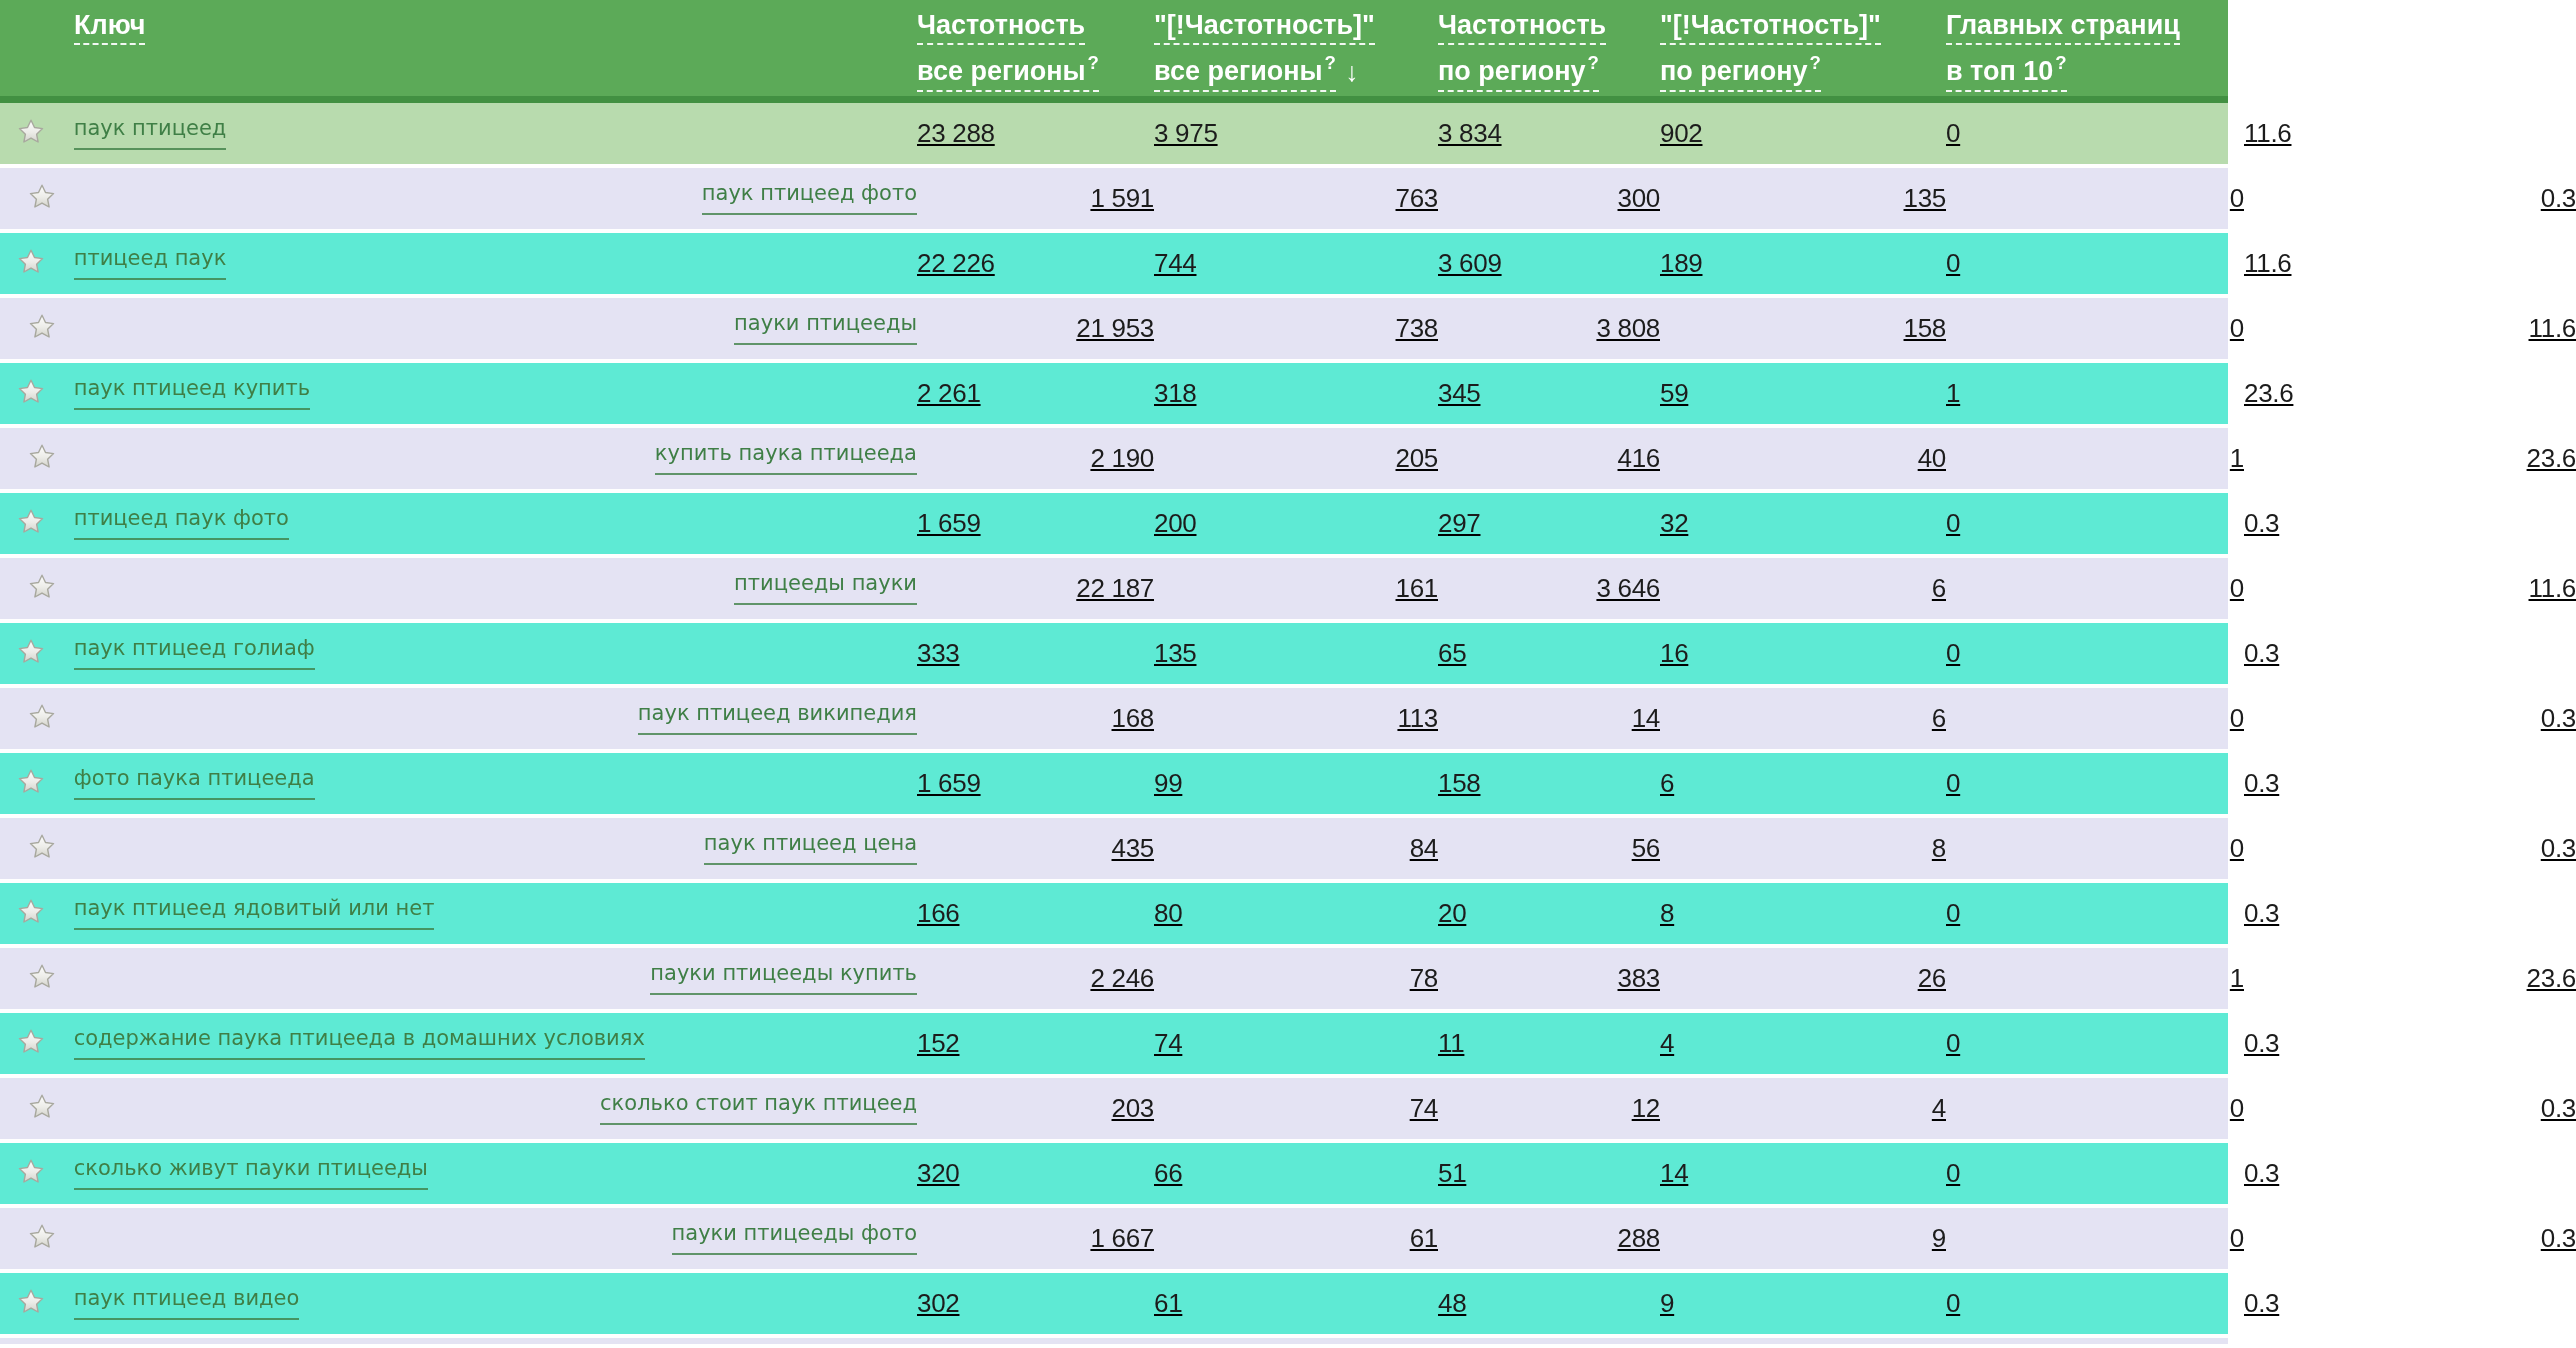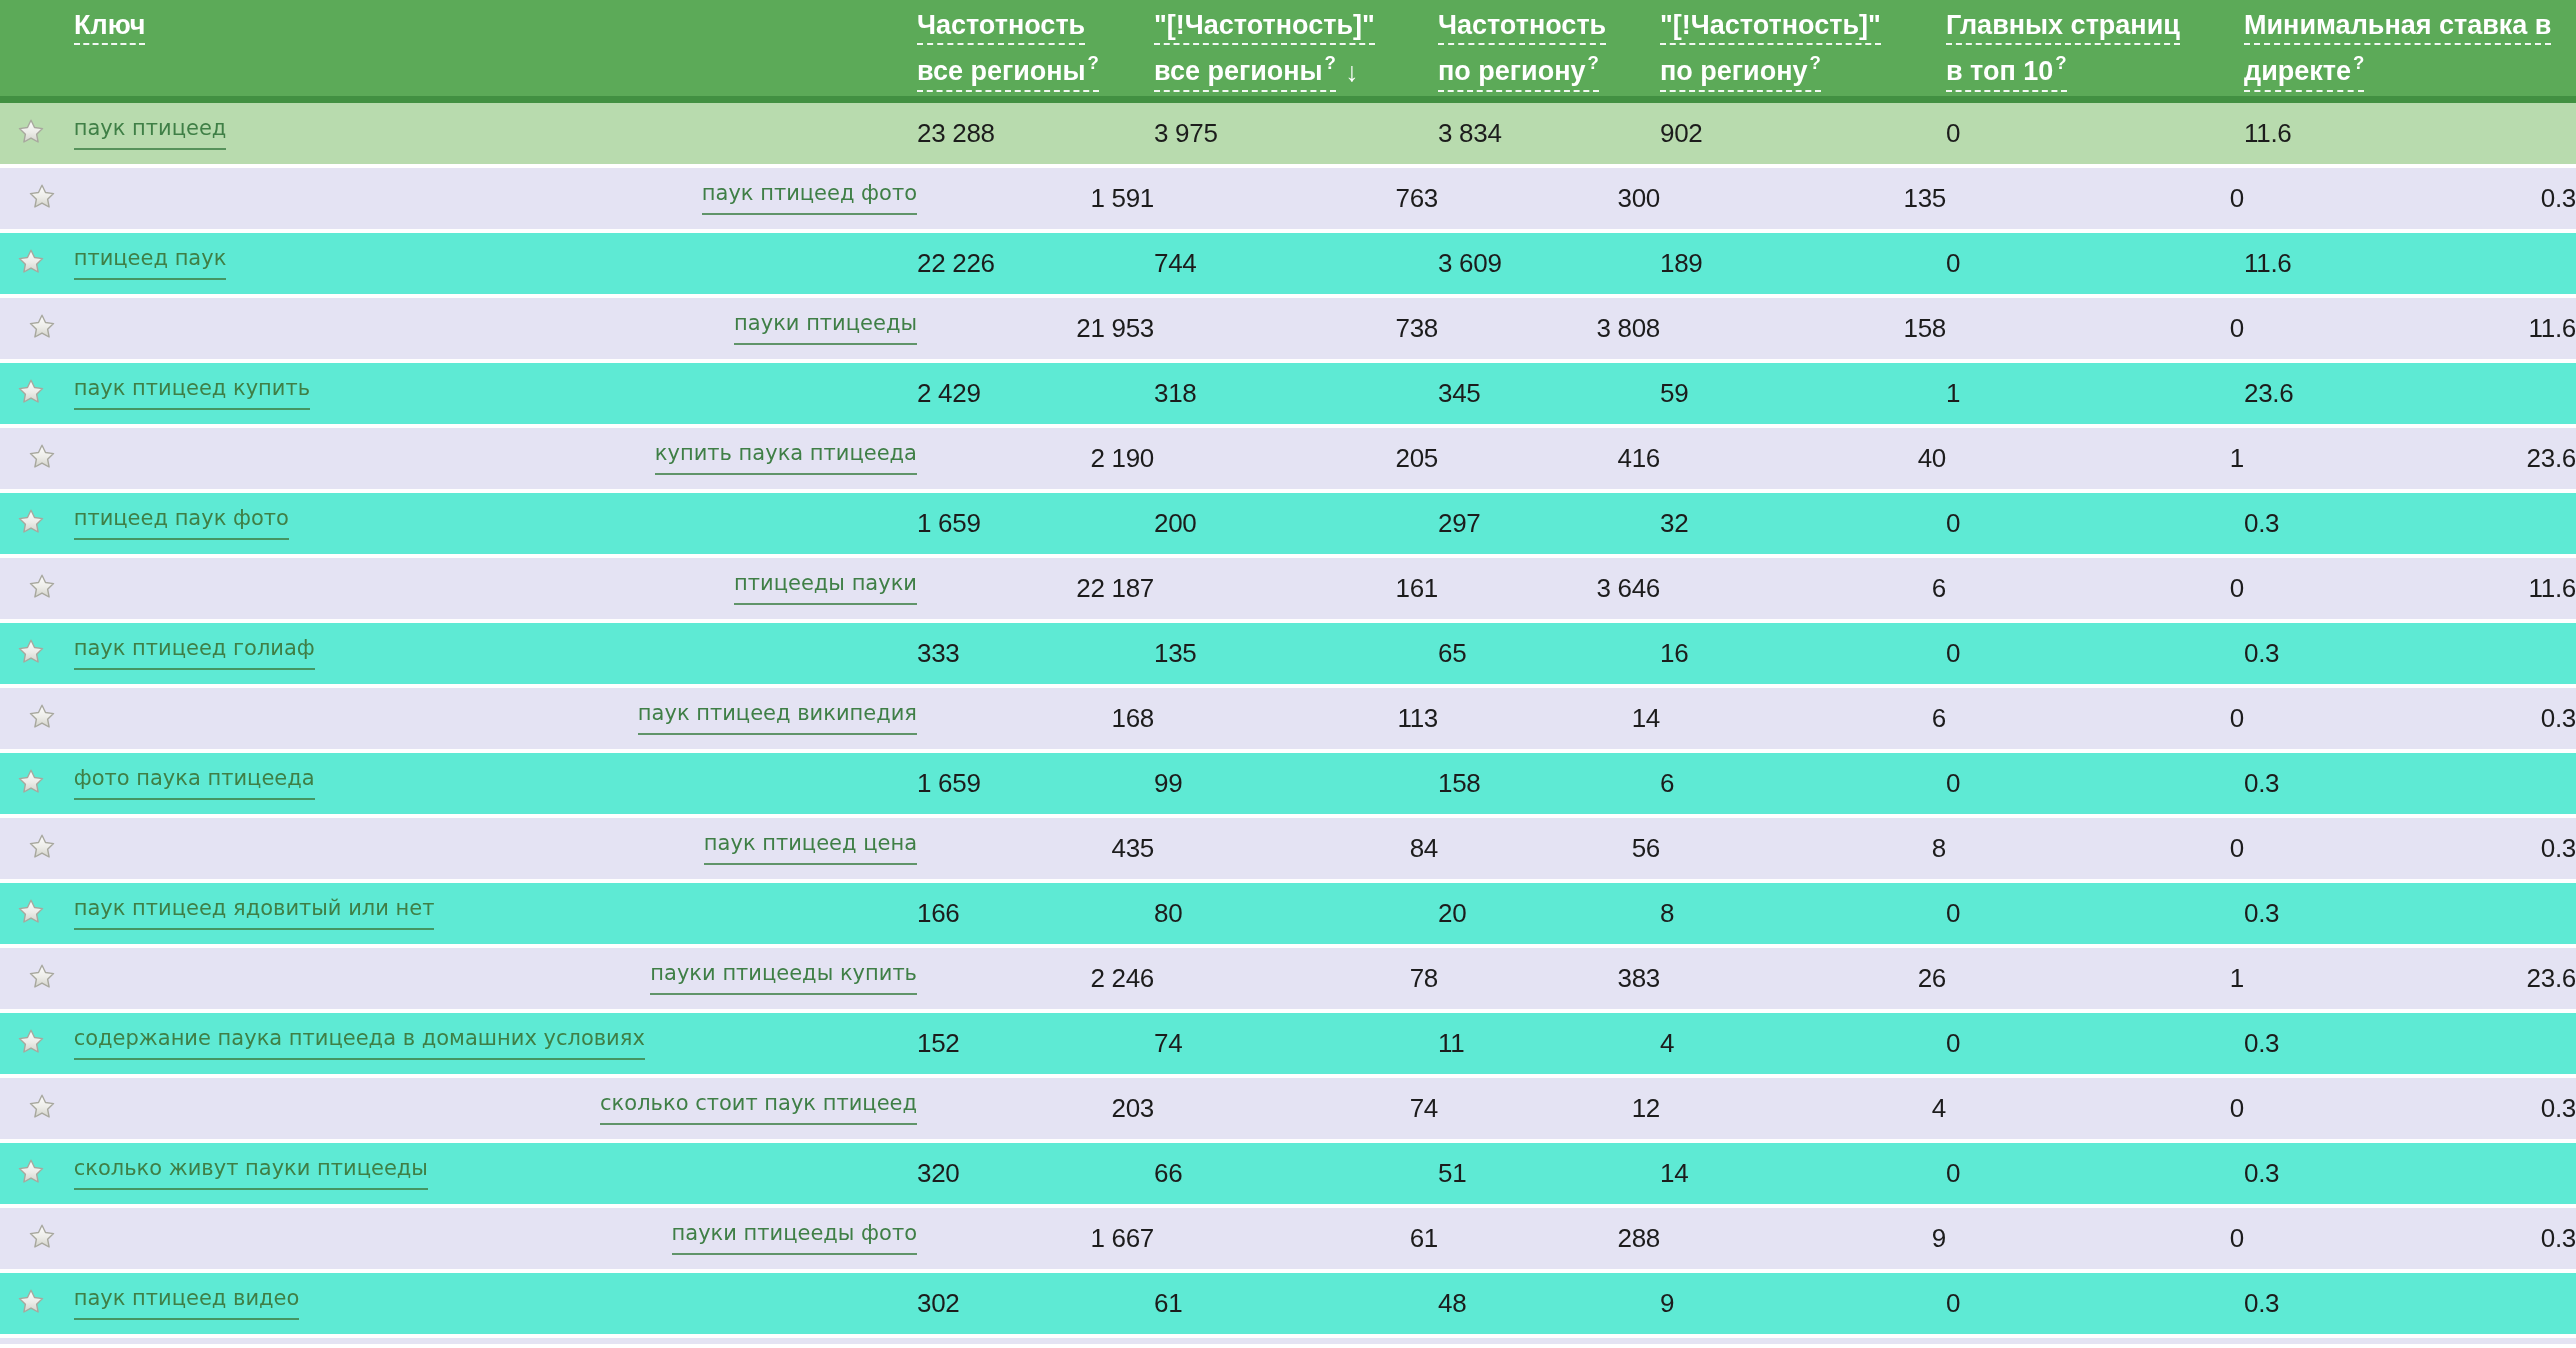--- a/index.html
+++ b/index.html
@@ -8,21 +8,21 @@
     --highlight-row:#b8dbae;
     --alt-row:#e4e3f3;
     --link:#3f7f46;
     --num:#1c1c1c;
   }
   html,body{margin:0;padding:0;}
   body{
     width:2576px;height:1349px;overflow:hidden;background:#fff;
     font-family:"Liberation Sans",sans-serif;
   }
-  .table{width:2576px;}
+  .table{width:2228px;text-decoration:underline;}
   
   .thead{
     display:flex;align-items:flex-start;
     background:var(--header-bg);
     border-bottom:7.5px solid var(--header-border);
     height:88px;padding-top:7.5px;box-sizing:content-box;
   }
   .hcell{box-sizing:border-box;flex:none;color:#fff;font-weight:bold;font-size:27px;}
   .hline{line-height:35px;white-space:nowrap;}
   .hlabel{
@@ -187,21 +187,21 @@
     <div class="cell col-star">
       <span class="star-btn">
         <svg class="star" viewBox="0 0 24 23" width="28" height="27">
           <path d="M12 1.8l3 6.3 6.9.9-5.1 4.8 1.3 6.7L12 17.1l-6.1 3.4 1.3-6.7-5.1-4.8 6.9-.9z" fill="url(#star-grad)" stroke="#a8a89e" stroke-width="1.2" stroke-linejoin="round"></path>
         </svg>
       </span>
     </div>
     <div class="cell col-key">
       <a href="#" class="kw">паук птицеед купить</a>
     </div>
-    <div class="cell num col-freq_all">2 429</div>
+    <div class="cell num col-freq_all">2 261</div>
     <div class="cell num col-exact_all">318</div>
     <div class="cell num col-freq_region">345</div>
     <div class="cell num col-exact_region">59</div>
     <div class="cell num col-main_pages_top10">1</div>
     <div class="cell num col-min_bid_direct">23.6</div>
   </div>
       <div class="row alt">
     <div class="cell col-star">
       <span class="star-btn">
         <svg class="star" viewBox="0 0 24 23" width="28" height="27">

